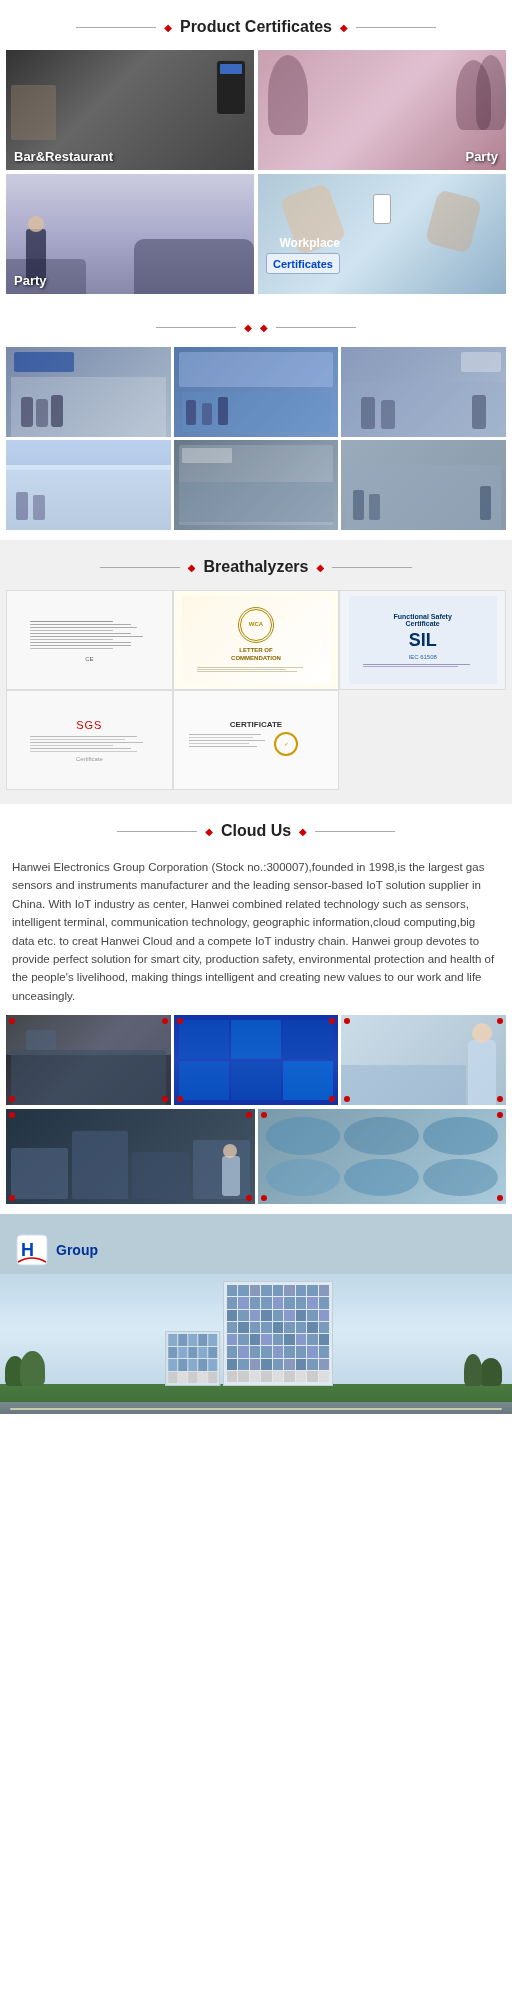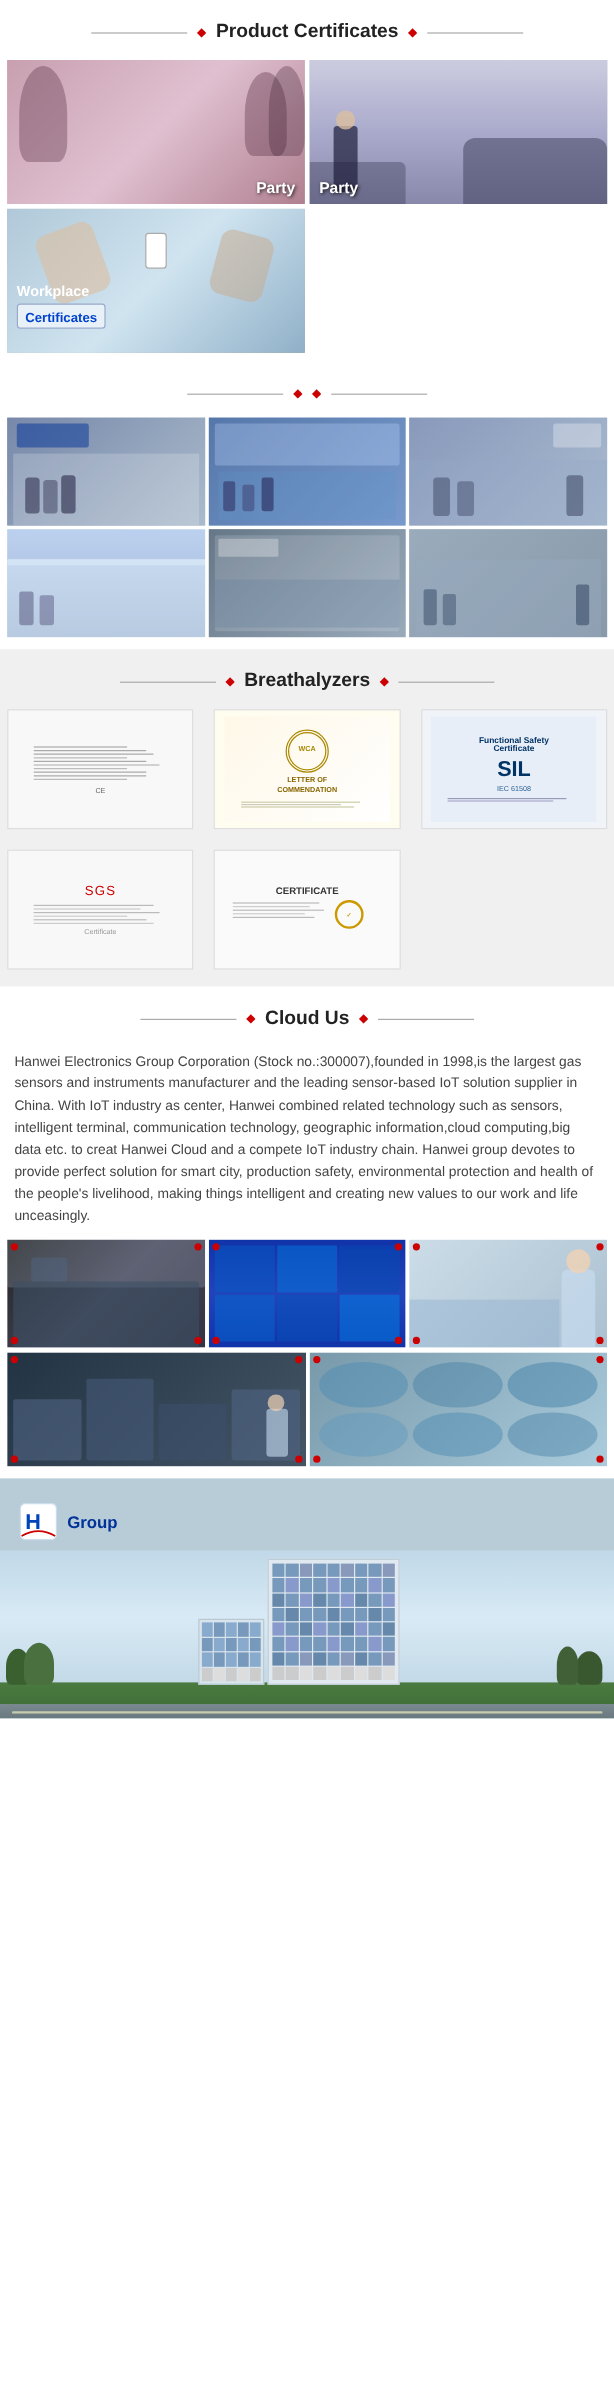--- a/index.html
+++ b/index.html
@@ -109,21 +109,21 @@
     .cust-c6 { background: linear-gradient(135deg, #aab8c0 0%, #99aacc 100%); }
 
     
     .certs-section {
       background: #f0f0f0;
       padding-bottom: 10px;
     }
     .certs-grid {
       display: grid;
       grid-template-columns: 1fr 1fr 1fr;
-      gap: 17px;
+      gap: 0;
       padding: 0 6px 4px;
     }
     .cert-cell {
       height: 100px;
       background: #fff;
       border: 1px solid #ddd;
       overflow: hidden;
       display: flex;
       align-items: center;
       justify-content: center;
@@ -260,20 +260,29 @@
   <div class="section-header">
     <div class="line"></div>
     <span class="diamond" style="color:#cc0000;">◆</span>
     <h2>Product Certificates</h2>
     <span class="diamond" style="color:#cc0000;">◆</span>
     <div class="line"></div>
   </div>
 
   <div class="product-grid">
 
+    <div class="product-cell img-bar">
+      <div style="width:100%;height:100%;background:linear-gradient(135deg,#333 0%,#666 40%,#444 100%);position:relative;">
+
+        <div style="position:absolute;right:8px;top:10px;width:30px;height:55px;background:#222;border-radius:4px;border:1px solid #555;"></div>
+        <div style="position:absolute;right:12px;top:14px;width:22px;height:10px;background:#4488ff;border-radius:1px;opacity:0.7;"></div>
+        <div style="position:absolute;left:5px;bottom:30px;width:45px;height:55px;background:#887766;border-radius:2px;opacity:0.5;"></div>
+        <span class="label">Bar&amp;Restaurant</span>
+      </div>
+    </div>
 
     <div class="product-cell img-party">
       <div style="width:100%;height:100%;background:linear-gradient(135deg,#c8a0b0 0%,#e0c0d0 50%,#b08090 100%);position:relative;">
         <div style="position:absolute;left:10px;top:5px;width:40px;height:80px;background:rgba(100,60,80,0.4);border-radius:50% 50% 20% 20%;"></div>
         <div style="position:absolute;right:15px;top:10px;width:35px;height:70px;background:rgba(80,40,60,0.35);border-radius:50% 50% 20% 20%;"></div>
         <div style="position:absolute;right:0px;top:5px;width:30px;height:75px;background:rgba(60,30,50,0.3);border-radius:50% 50% 20% 20%;"></div>
         <span class="label" style="bottom:6px;right:8px;left:auto;">Party</span>
       </div>
     </div>
 
@@ -283,21 +292,21 @@
         <div style="position:absolute;bottom:0;right:0;width:120px;height:55px;background:rgba(60,60,90,0.5);border-radius:10px 10px 0 0;"></div>
         <div style="position:absolute;bottom:0;left:0;width:80px;height:35px;background:rgba(60,60,90,0.4);border-radius:0 5px 0 0;"></div>
 
         <div style="position:absolute;bottom:10px;left:20px;width:20px;height:55px;background:rgba(30,30,60,0.7);border-radius:3px;"></div>
         <div style="position:absolute;bottom:62px;left:22px;width:16px;height:16px;background:rgba(220,190,160,0.8);border-radius:50%;"></div>
         <span class="label">Party</span>
       </div>
     </div>
 
     <div class="product-cell img-workplace">
-      <div style="width:100%;height:100%;background:linear-gradient(135deg,#b0c8d8 0%,#d0e4f0 50%,#90b0c8 100%);position:relative;">
+      <div style="width:100%;height:100%;background:linear-gradient(135deg,#b0c8d8 0%,#d0e4f0 50%,#90b0c8 100%);position:relative;text-align:right;">
 
         <div style="position:absolute;left:30px;top:15px;width:50px;height:60px;background:rgba(220,190,160,0.6);border-radius:10px;transform:rotate(-20deg);"></div>
         <div style="position:absolute;right:30px;top:20px;width:45px;height:55px;background:rgba(200,170,140,0.5);border-radius:10px;transform:rotate(15deg);"></div>
 
         <div style="position:absolute;left:50%;top:20px;transform:translateX(-50%);width:18px;height:30px;background:#fff;border:1px solid #aaa;border-radius:3px;"></div>
         <div class="workplace-box">
           <div class="wlabel">Workplace</div>
           <div class="brand-box">
             <span>Certificates</span>
           </div>

